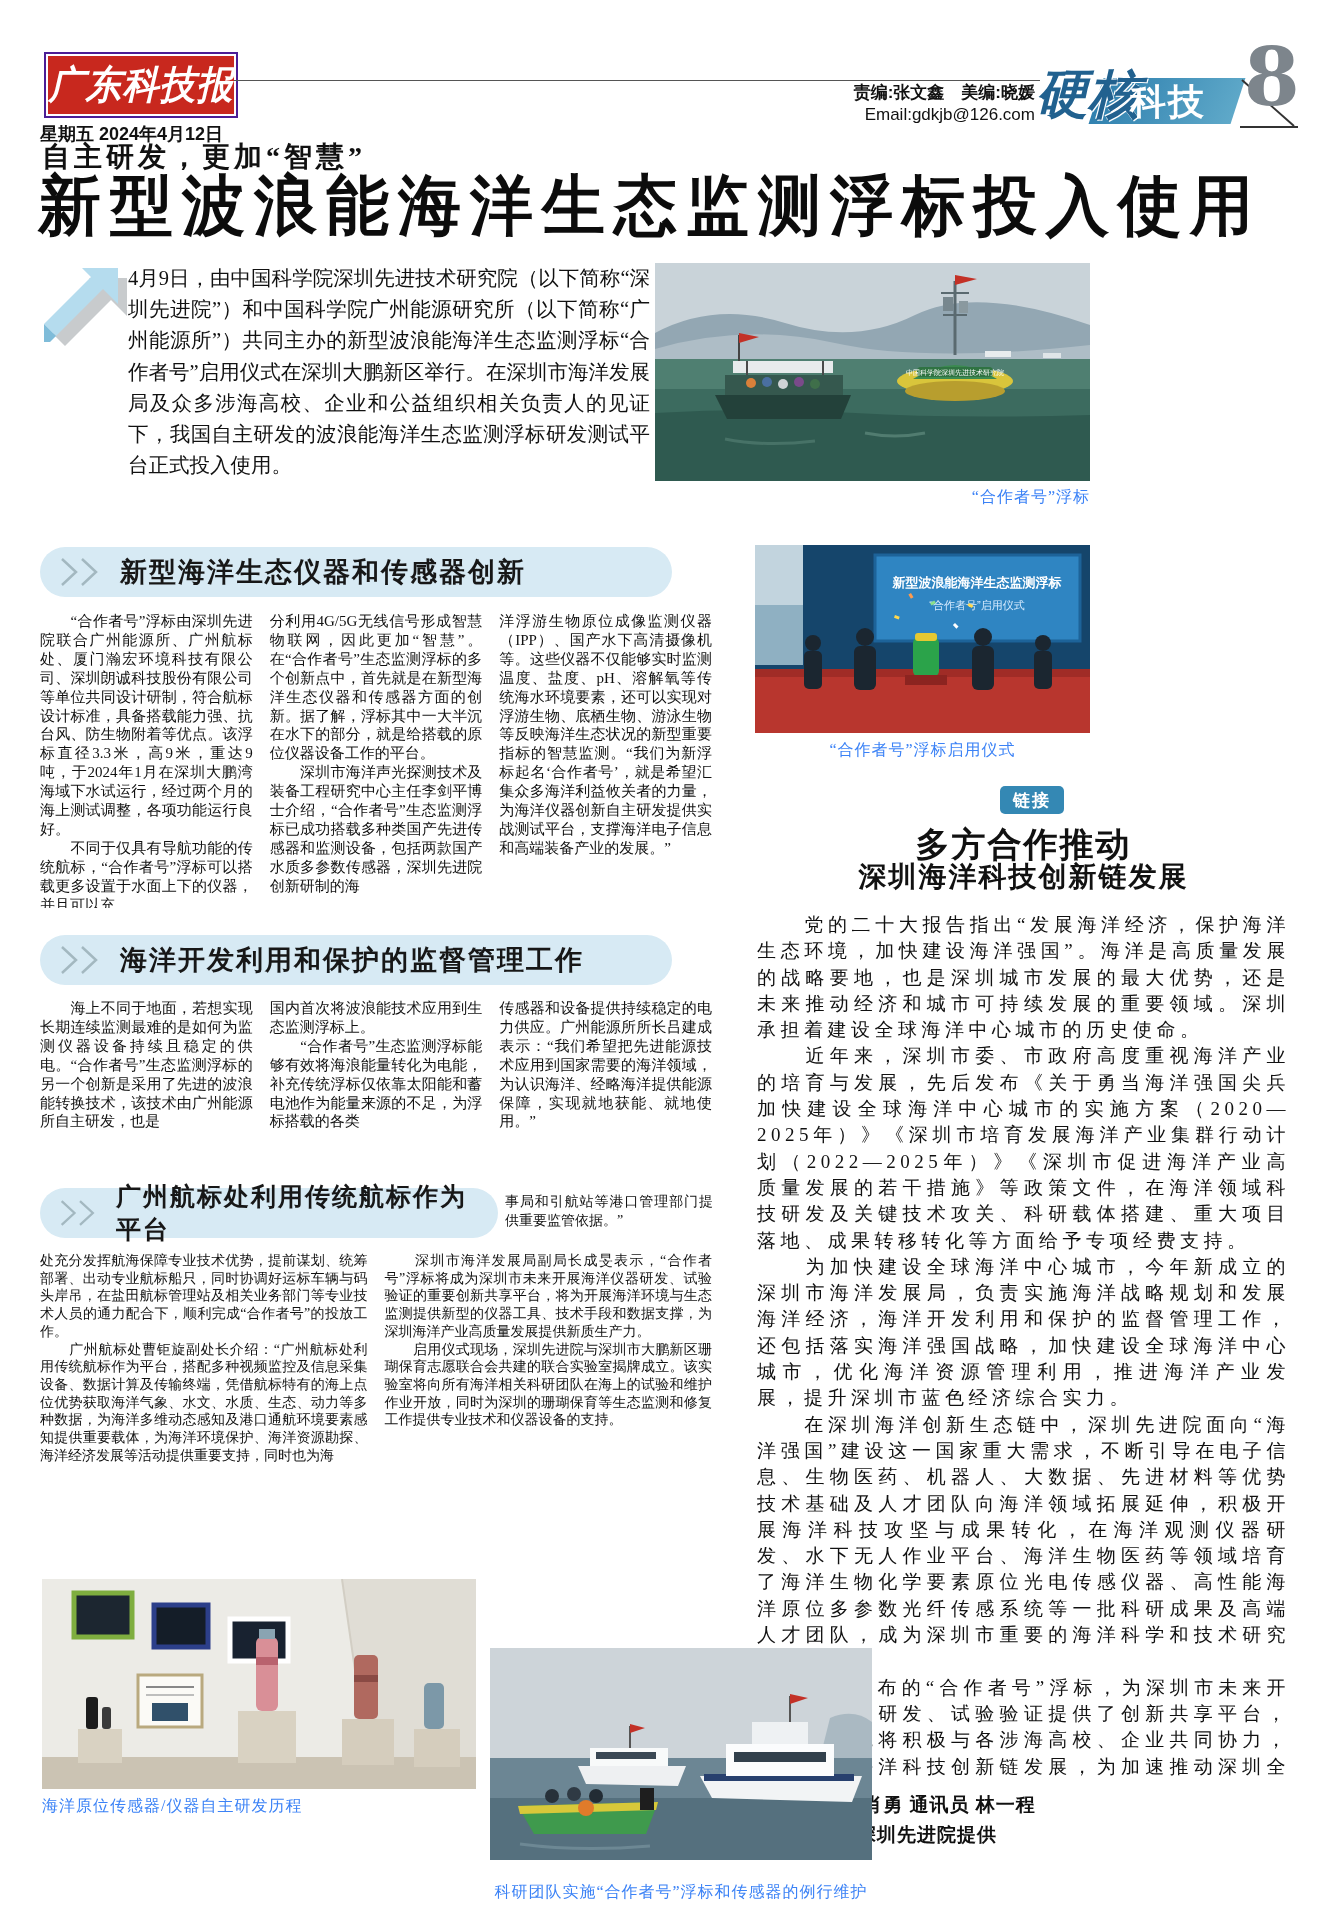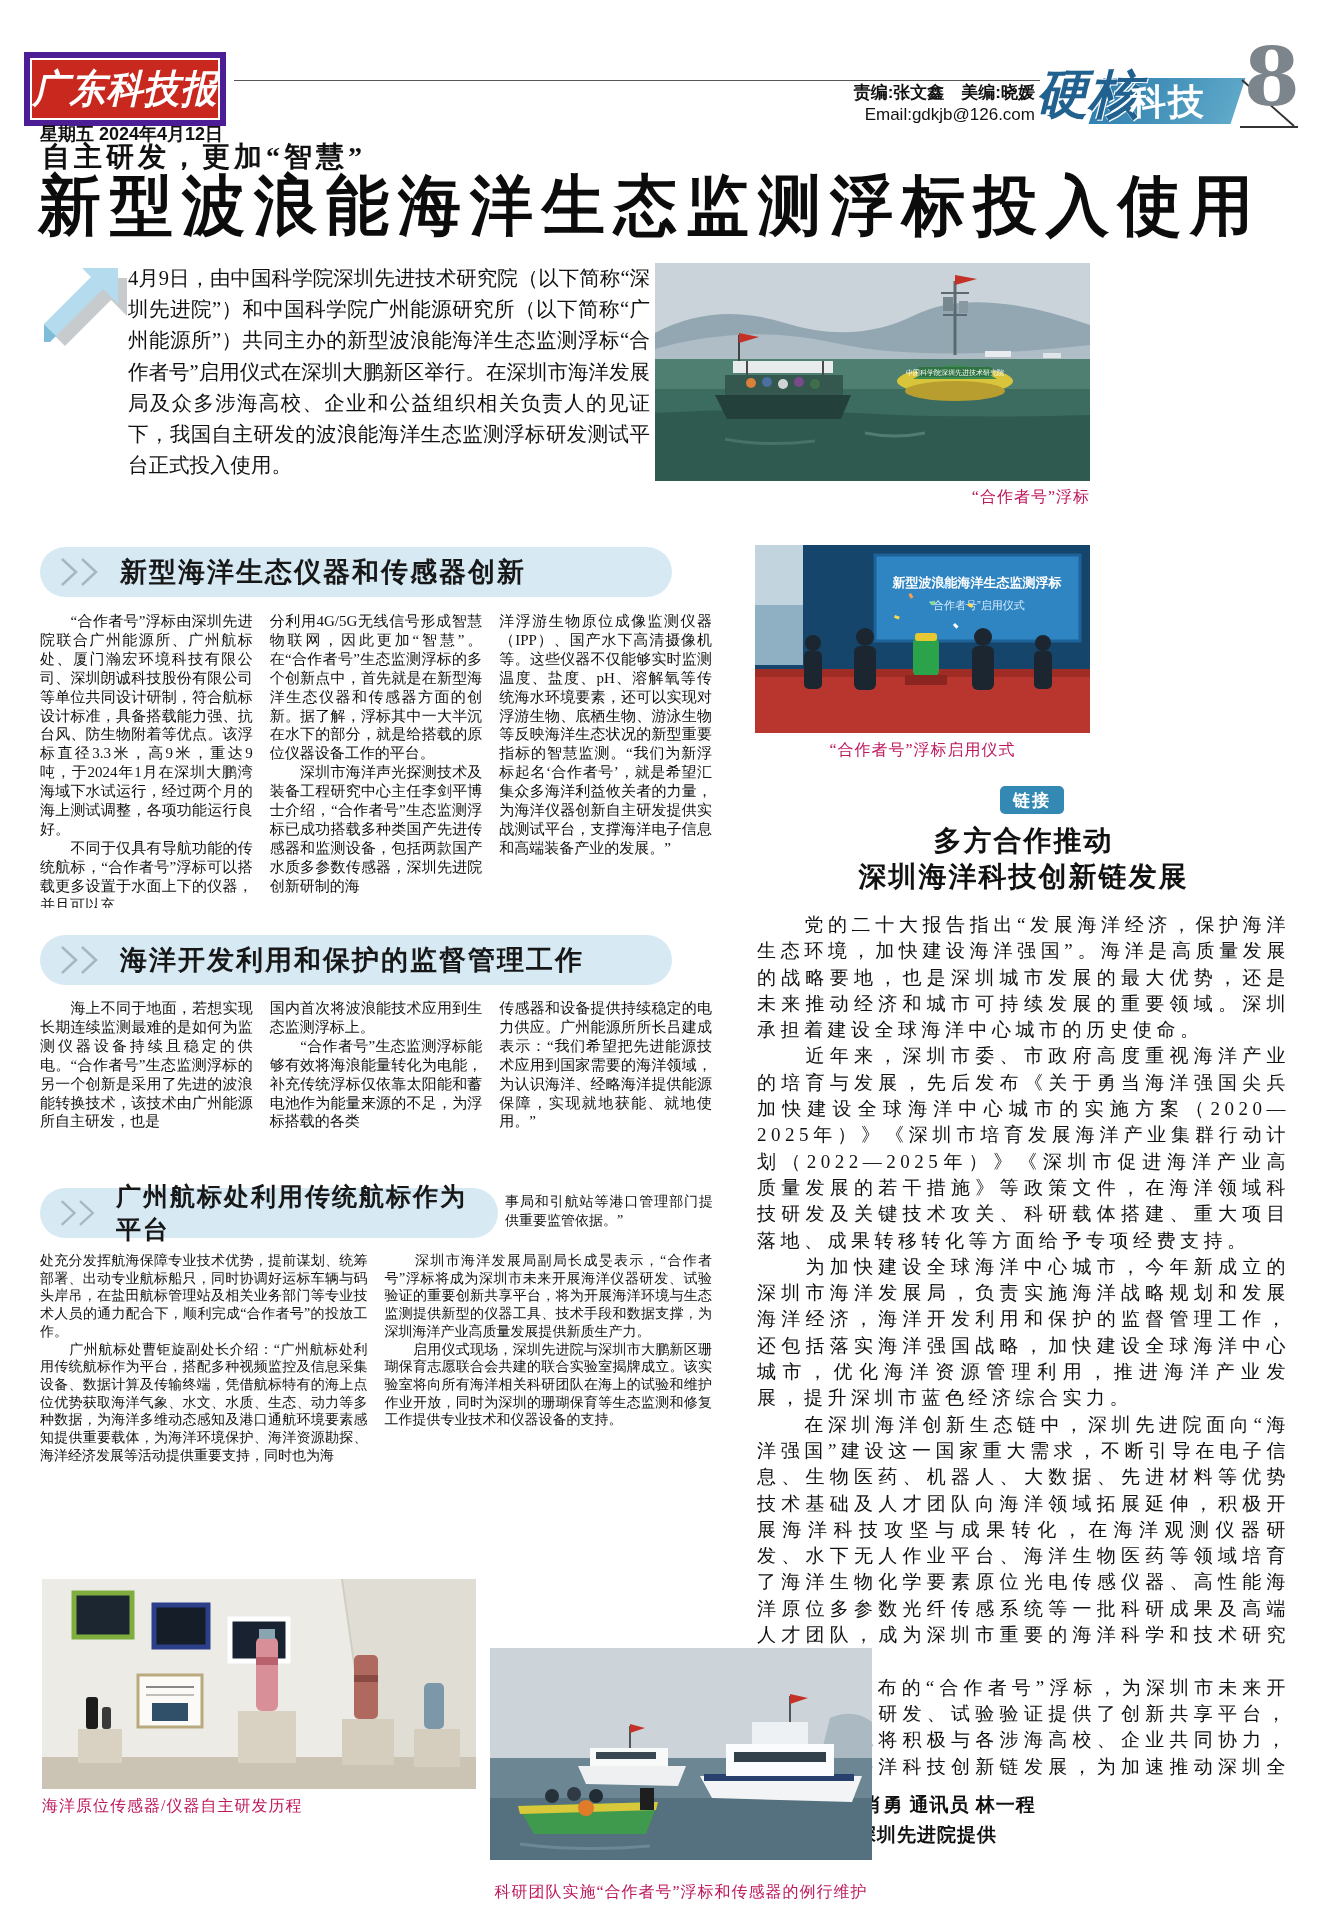--- a/index.html
+++ b/index.html
@@ -2,21 +2,21 @@
 <html><head>
 <meta charset="utf-8">
 <style>
   html,body{margin:0;padding:0;background:#e8e8e8;}
   #page{position:relative;width:1322px;height:1918px;background:#ffffff;overflow:hidden;
         font-family:"Liberation Serif","DejaVu Serif",serif;color:#111;}
   .abs{position:absolute;}
   .sans{font-family:"Liberation Sans","DejaVu Sans",sans-serif;}
   .rule{background:#555;height:1px;}
   
-  #logo{left:24px;top:52px;width:190px;height:62px;background:#c8281e;border:6px solid #4c1d95;
+  #logo{left:44px;top:52px;width:190px;height:62px;background:#c8281e;border:2px solid #4c1d95;
         box-shadow:0 0 0 2px #fff inset;display:flex;align-items:center;justify-content:center;}
   #logo span{color:#fff;font-weight:bold;font-style:italic;font-size:36px;letter-spacing:1px;
         font-family:"Liberation Serif",serif;transform:scaleY(1.08);}
   #date{left:40px;top:122px;font-size:18px;font-weight:bold;}
   #editors{left:620px;top:82px;width:415px;text-align:right;font-size:17px;font-weight:bold;line-height:22px;}
   #email{left:620px;top:104px;width:415px;text-align:right;font-size:17px;line-height:22px;}
   #edition{left:1038px;top:72px;width:210px;height:54px;text-decoration:underline;}
   #edition .plate{position:absolute;left:58px;top:6px;width:142px;height:46px;
         background:linear-gradient(100deg,#2e7fae,#5fa9c9);transform:skewX(-18deg);}
   #edition .t1{position:absolute;left:-2px;top:-12px;font-size:52px;font-weight:bold;font-style:italic;
@@ -36,25 +36,25 @@
   .chev{margin-right:14px;flex:0 0 auto;}
   .colwrap{display:flex;gap:17px;overflow:hidden;}
   .col{flex:1 1 0;text-align:justify;white-space:pre-line;}
   .body15 .col{font-size:15px;line-height:18.9px;}
   .body14 .col{font-size:14px;line-height:17.7px;}
   #s3side{left:505px;top:1192px;width:208px;height:58px;font-size:14px;line-height:19px;
         text-align:justify;white-space:pre-line;overflow:hidden;}
   
   .photo{z-index:5;overflow:hidden;background:#dde3e6;}
   .photo svg{display:block;}
-  .cap{font-size:16px;color:#be185d;letter-spacing:1px;font-family:"Liberation Serif",serif;}
+  .cap{font-size:16px;color:#3b82f6;letter-spacing:1px;font-family:"Liberation Serif",serif;}
   
   #tagbadge{left:1000px;top:786px;width:64px;height:28px;background:#3488b4;border-radius:5px;z-index:6;
         color:#fff;font-size:17px;font-weight:bold;display:flex;align-items:center;justify-content:center;letter-spacing:2px;}
-  #sbtitle1{left:757px;top:822px;width:533px;text-align:center;font-size:28px;font-weight:900;letter-spacing:2px;}
+  #sbtitle1{left:757px;top:822px;width:533px;text-align:center;font-size:34px;font-weight:900;letter-spacing:2px;}
   #sbtitle2{left:757px;top:858px;width:533px;text-align:center;font-size:28px;font-weight:900;letter-spacing:2px;}
   #sbbody{left:757px;top:912px;width:533px;height:870px;font-size:19px;line-height:26.3px;letter-spacing:4.5px;
         text-align:justify;white-space:pre-line;overflow:hidden;}
   #credit1{left:757px;top:1792px;font-size:19px;font-weight:bold;letter-spacing:1px;}
   #credit2{left:757px;top:1822px;font-size:19px;font-weight:bold;letter-spacing:1px;}
 </style>
 </head>
 <body>
 
 <div id="page">

